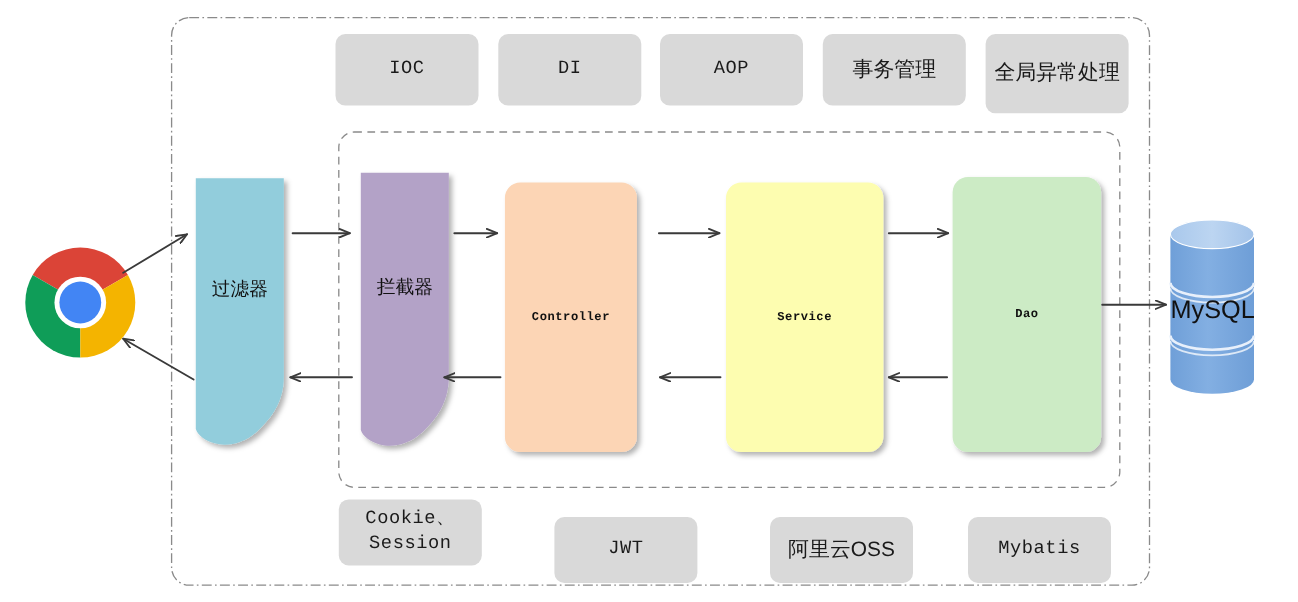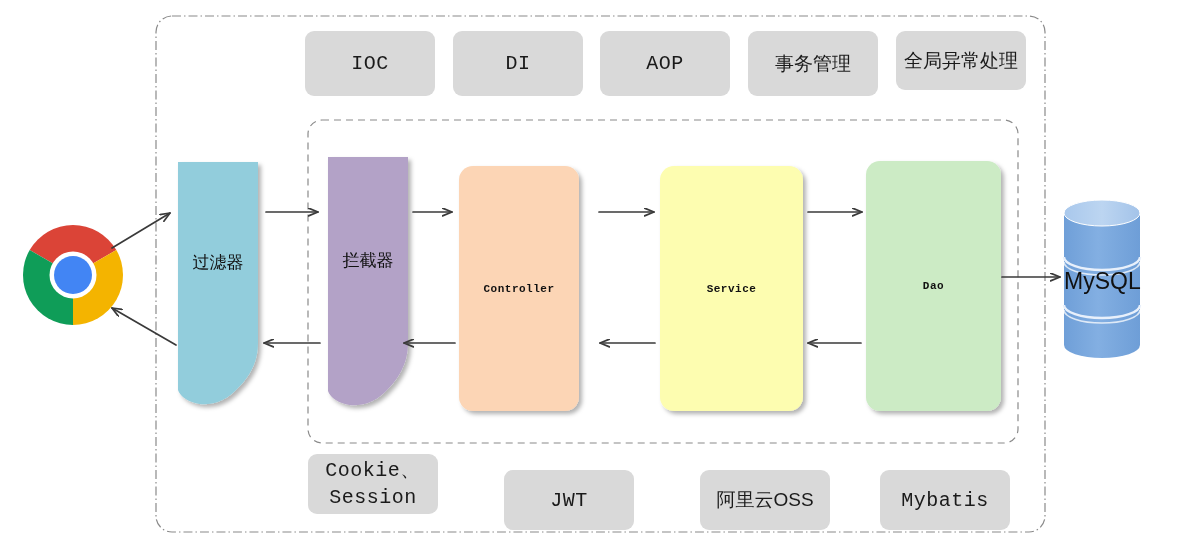--- a/index.html
+++ b/index.html
@@ -31,21 +31,21 @@
     display: flex;
     align-items: center;
     justify-content: center;
     text-align: center;
     color: #1a1a1a;
     line-height: 1.35;
     white-space: pre-line;
   }
   .tagbox.mono {
     font-family: "Liberation Mono", "DejaVu Sans Mono", monospace;
-    font-size: 20px;
+    font-size: 17px;
     letter-spacing: 0.5px;
   }
   .tagbox.cjk {
     font-family: "Liberation Sans", "DejaVu Sans", sans-serif;
     font-size: 19px;
   }
 
   
   .layerbox {
     position: absolute;
@@ -173,21 +173,21 @@
       <line x1="861" y1="343" x2="808" y2="343" marker-end="url(#arrowhead)"></line>
 
       <line x1="1002" y1="277" x2="1060" y2="277" marker-end="url(#arrowhead)"></line>
     </g>
   </svg>
 
   <div class="tagbox mono" style="left:305px; top:31px; width:130px; height:65px;">IOC</div>
   <div class="tagbox mono" style="left:453px; top:31px; width:130px; height:65px;">DI</div>
   <div class="tagbox mono" style="left:600px; top:31px; width:130px; height:65px;">AOP</div>
   <div class="tagbox cjk" style="left:748px; top:31px; width:130px; height:65px;">事务管理</div>
-  <div class="tagbox cjk" style="left:896px; top:31px; width:130px; height:59px;">全局异常处理</div>
+  <div class="tagbox cjk" style="left:896px; top:31px; width:130px; height:72px;">全局异常处理</div>
 
   <div class="tagbox mono" style="left:308px; top:454px; width:130px; height:60px;">Cookie、
 Session</div>
   <div class="tagbox mono" style="left:504px; top:470px; width:130px; height:60px;">JWT</div>
   <div class="tagbox cjk" style="left:700px; top:470px; width:130px; height:60px;">阿里云OSS</div>
   <div class="tagbox mono" style="left:880px; top:470px; width:130px; height:60px;">Mybatis</div>
 
   <div class="doclabel" style="left:178px; top:251px; width:80px;">过滤器</div>
   <div class="doclabel" style="left:328px; top:249px; width:80px;">拦截器</div>
 

